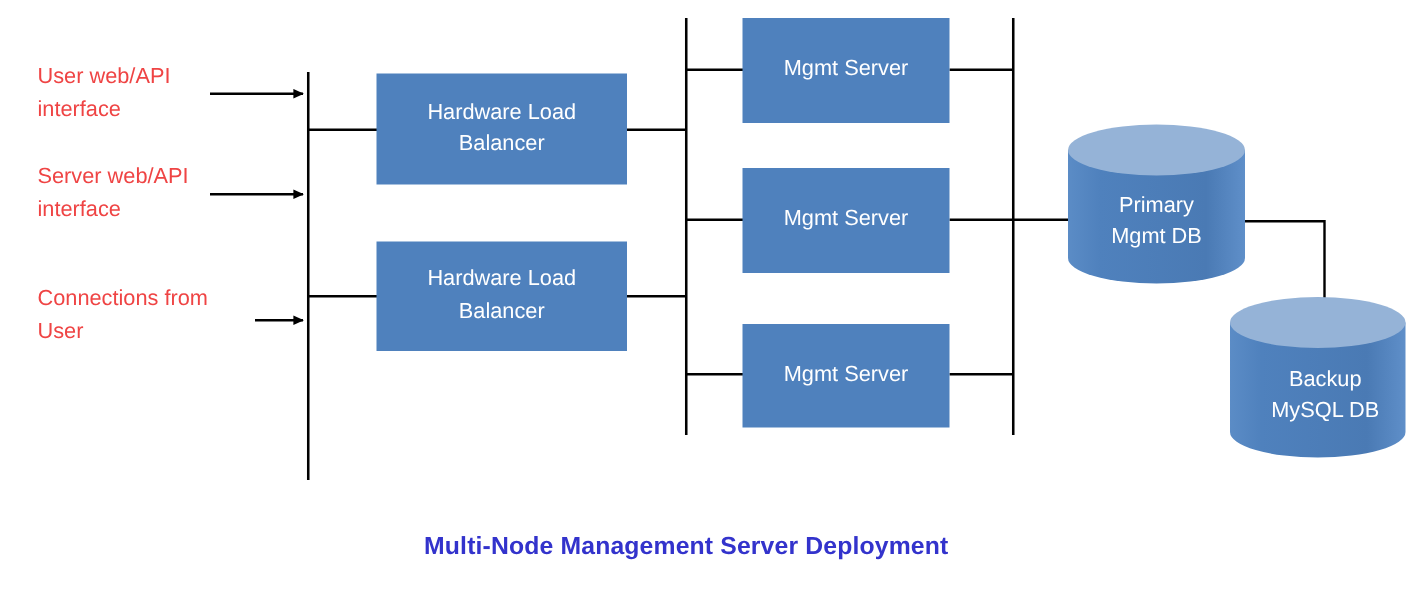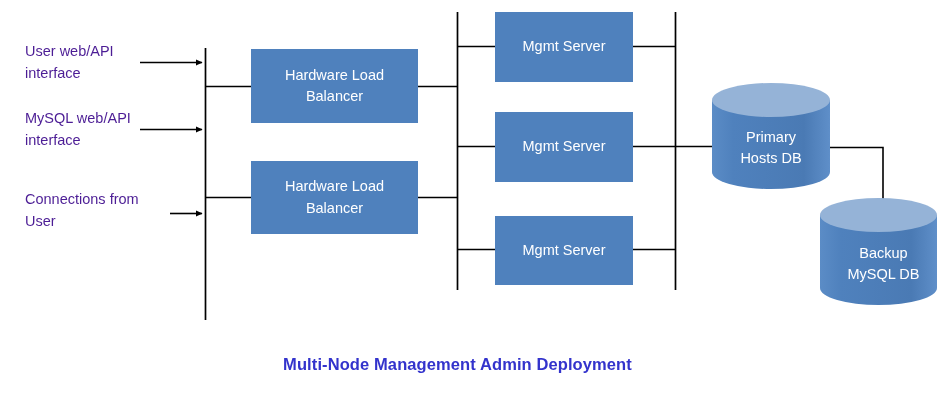--- a/index.html
+++ b/index.html
@@ -33,21 +33,21 @@
     text-align: center;
     white-space: pre-line;
     display: flex;
     align-items: center;
     justify-content: center;
     pointer-events: none;
     font-family: "Liberation Sans", sans-serif;
   }
   .edge-label {
     position: absolute;
-    color: #4c1d95;
+    color: #ef4444;
     font-size: 14.5px;
     line-height: 1.55;
     text-align: left;
     white-space: pre-line;
     font-family: "Liberation Sans", sans-serif;
   }
   .diagram-title {
     position: absolute;
     color: #3333cc;
     font-weight: bold;
@@ -116,34 +116,34 @@
     <polyline points="830,147.5 883,147.5 883,212" fill="none" stroke="#000000" stroke-width="1.6"></polyline>
 
     <g>
       <path d="M820,215 L820,288 A58.5,17 0 0 0 937,288 L937,215 Z" fill="url(#cylBodyGrad)"></path>
       <ellipse cx="878.5" cy="215" rx="58.5" ry="17" fill="#95b3d7"></ellipse>
     </g>
   </svg>
 
   <div class="edge-label" style="left:25px; top:40px; width:160px;">User web/API
 interface</div>
-  <div class="edge-label" style="left:25px; top:107px; width:160px;">MySQL web/API
+  <div class="edge-label" style="left:25px; top:107px; width:160px;">Server web/API
 interface</div>
   <div class="edge-label" style="left:25px; top:188px; width:165px;">Connections from
 User</div>
 
   <div class="node-label" style="left:251px; top:49px; width:167px; height:74px;">Hardware Load
 Balancer</div>
   <div class="node-label" style="left:251px; top:161px; width:167px; height:73px;">Hardware Load
 Balancer</div>
 
   <div class="node-label" style="left:495px; top:12px; width:138px; height:70px;">Mgmt Server</div>
   <div class="node-label" style="left:495px; top:112px; width:138px; height:70px;">Mgmt Server</div>
   <div class="node-label" style="left:495px; top:216px; width:138px; height:69px;">Mgmt Server</div>
 
   <div class="node-label" style="left:712px; top:112px; width:118px; height:72px;">Primary
-Hosts DB</div>
+Mgmt DB</div>
   <div class="node-label" style="left:820px; top:228px; width:127px; height:72px;">Backup
 MySQL DB</div>
 
-  <div class="diagram-title" style="left:0px; top:355px; width:915px;">Multi-Node Management Admin Deployment</div>
+  <div class="diagram-title" style="left:0px; top:355px; width:915px;">Multi-Node Management Server Deployment</div>
 
 </div>
 
 </body></html>

